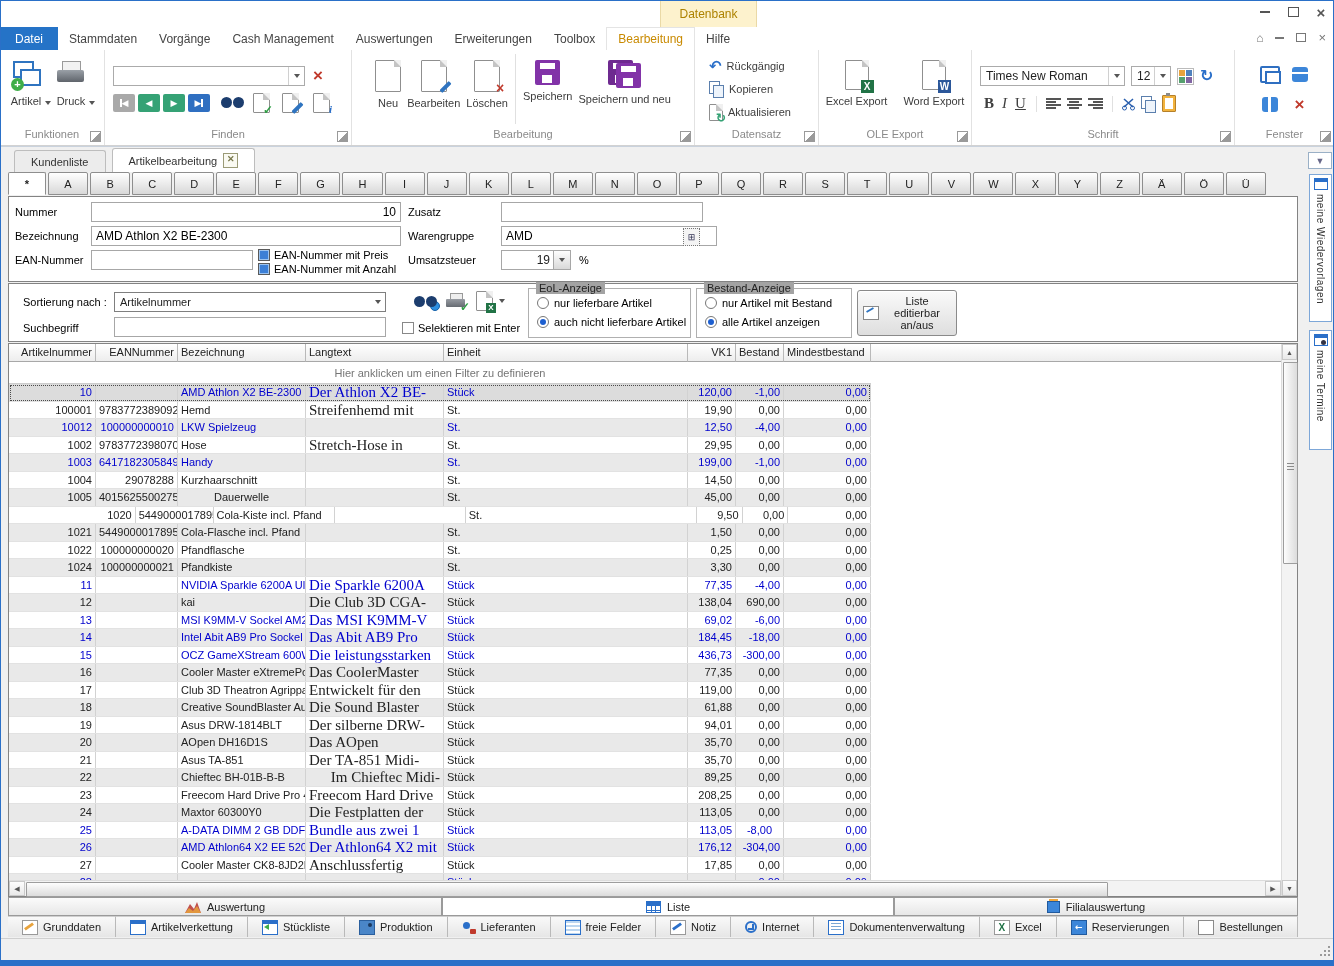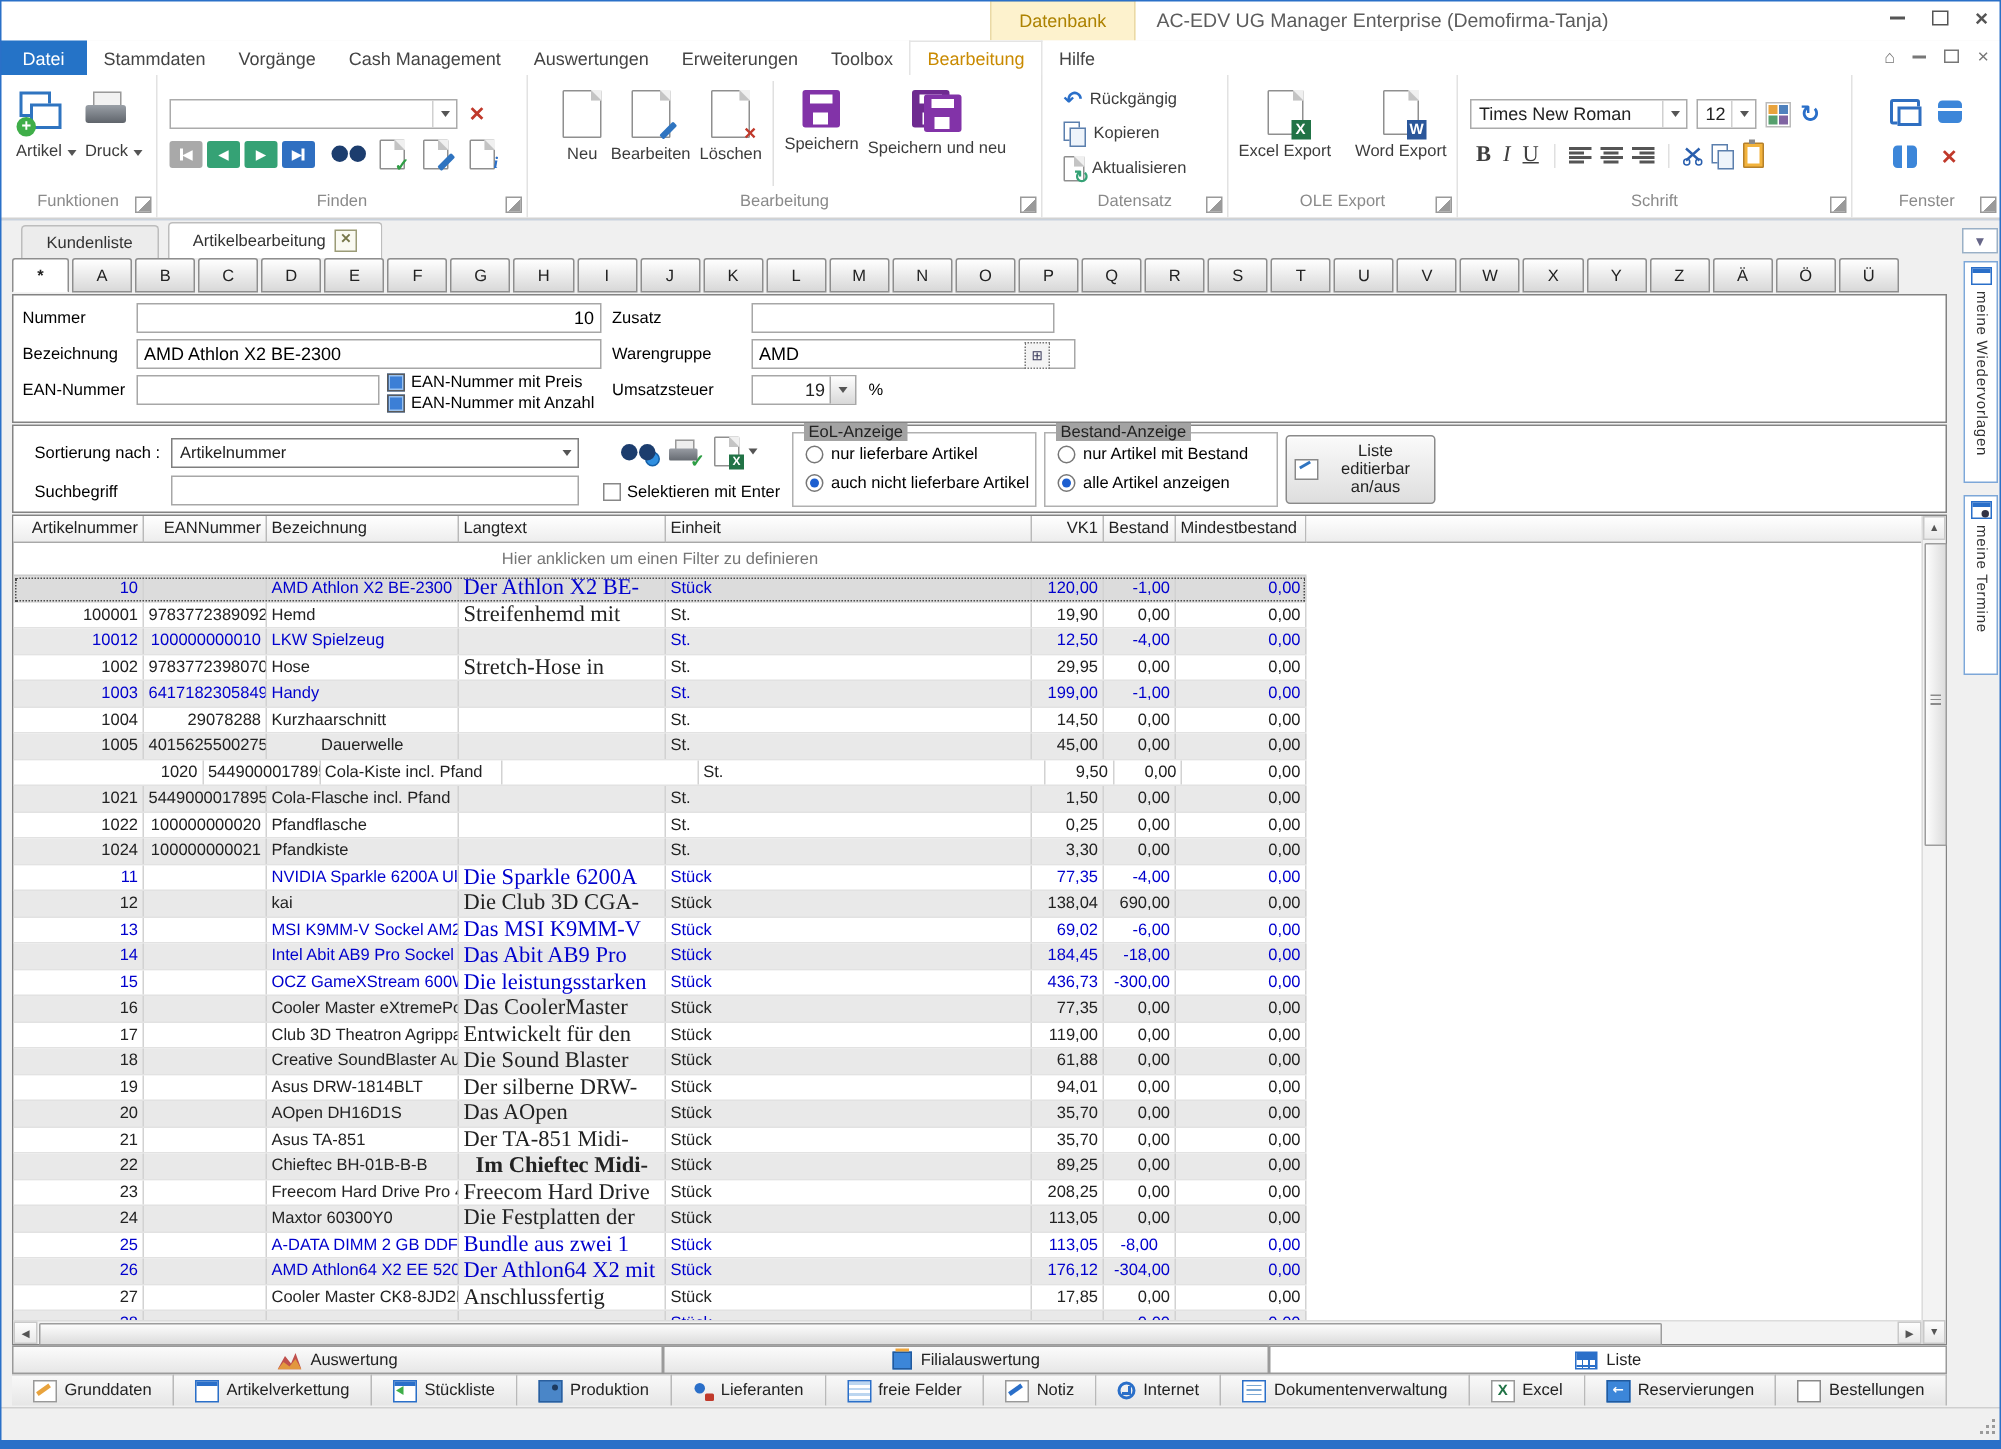--- a/index.html
+++ b/index.html
@@ -247,21 +247,20 @@
        box-shadow:-4px 0 #9a9a9a,-8px 0 #9a9a9a,0 -4px #9a9a9a,-4px -4px #9a9a9a,0 -8px #9a9a9a}
   .bluestrip{position:absolute;left:0;top:960px;width:1334px;height:6px;background:#2a70c8}
 </style>
 </head>
 <body>
 
 <div class="frame"></div>
 
 <div class="titlebar">
   <div class="ctxtab" style="left: 660px; width: 97px;">Datenbank</div>
-  <div class="wtitle" style="left: 771px;">AC-EDV UG Manager Enterprise (Demofirma-Tanja)</div>
   <div class="winbtns">
     <span class="wb wb-min">
         <i></i>
       </span>
     <span class="wb wb-max">
         <i></i>
       </span>
     <span class="wb wb-close">×</span>
   </div>
 </div>
@@ -827,21 +826,21 @@
           <div class="td serif" style="width: 138px; text-align: left;">Der TA-851 Midi-</div>
           <div class="td" style="width: 244px; text-align: left;">Stück</div>
           <div class="td" style="width: 48px; text-align: right;">35,70</div>
           <div class="td" style="width: 48px; text-align: right;">0,00</div>
           <div class="td" style="width: 87px; text-align: right;">0,00</div>
         </div>
         <div class="tr shade">
           <div class="td" style="width: 87px; text-align: right;">22</div>
           <div class="td" style="width: 82px; text-align: right;"></div>
           <div class="td" style="width: 128px; text-align: left;">Chieftec BH-01B-B-B</div>
-          <div class="td serif" style="width: 138px; text-align: center; font-weight: bold;">Im Chieftec Midi-</div>
+          <div class="td serif" style="width: 138px; text-align: right;">Im Chieftec Midi-</div>
           <div class="td" style="width: 244px; text-align: left;">Stück</div>
           <div class="td" style="width: 48px; text-align: right;">89,25</div>
           <div class="td" style="width: 48px; text-align: right;">0,00</div>
           <div class="td" style="width: 87px; text-align: right;">0,00</div>
         </div>
         <div class="tr">
           <div class="td" style="width: 87px; text-align: right;">23</div>
           <div class="td" style="width: 82px; text-align: right;"></div>
           <div class="td" style="width: 128px; text-align: left;">Freecom Hard Drive Pro 4</div>
           <div class="td serif" style="width: 138px; text-align: left;">Freecom Hard Drive</div>
@@ -915,28 +914,28 @@
 </div>
 
 <div class="vtabs">
   <div class="vtab" style="flex:0 0 434px">
     <svg width="16" height="12">
       <polygon points="0,12 5,3 9,8 12,1 16,12" fill="#c0504d"></polygon>
       <polygon points="0,12 4,7 8,10 12,5 16,12" fill="#e8a33d" opacity="0.85"></polygon>
     </svg>
     <span>Auswertung</span>
   </div>
+  <div class="vtab active" style="flex:1">
+    <span class="ic-liste"></span>
+    <span>Liste</span>
+  </div>
   <div class="vtab" style="flex:0 0 404px">
     <span class="ic-filial"></span>
     <span>Filialauswertung</span>
   </div>
-  <div class="vtab active" style="flex:1">
-    <span class="ic-liste"></span>
-    <span>Liste</span>
-  </div>
 </div>
 
 <div class="btabs" id="bottom-tabs">
     <div class="btab">
       <span class="bt-ic i-grund"></span>
       <span>Grunddaten</span>
     </div>
     <div class="btab">
       <span class="bt-ic i-verk"></span>
       <span>Artikelverkettung</span>

